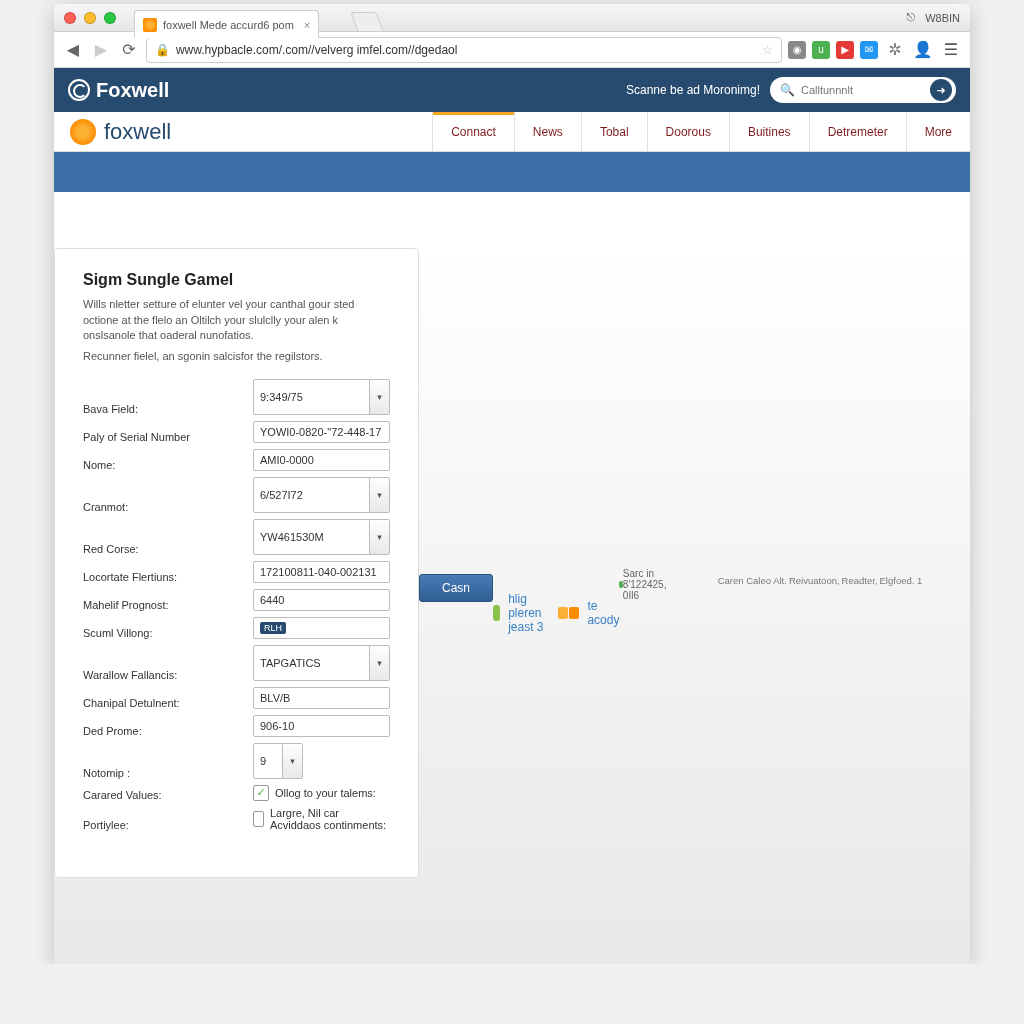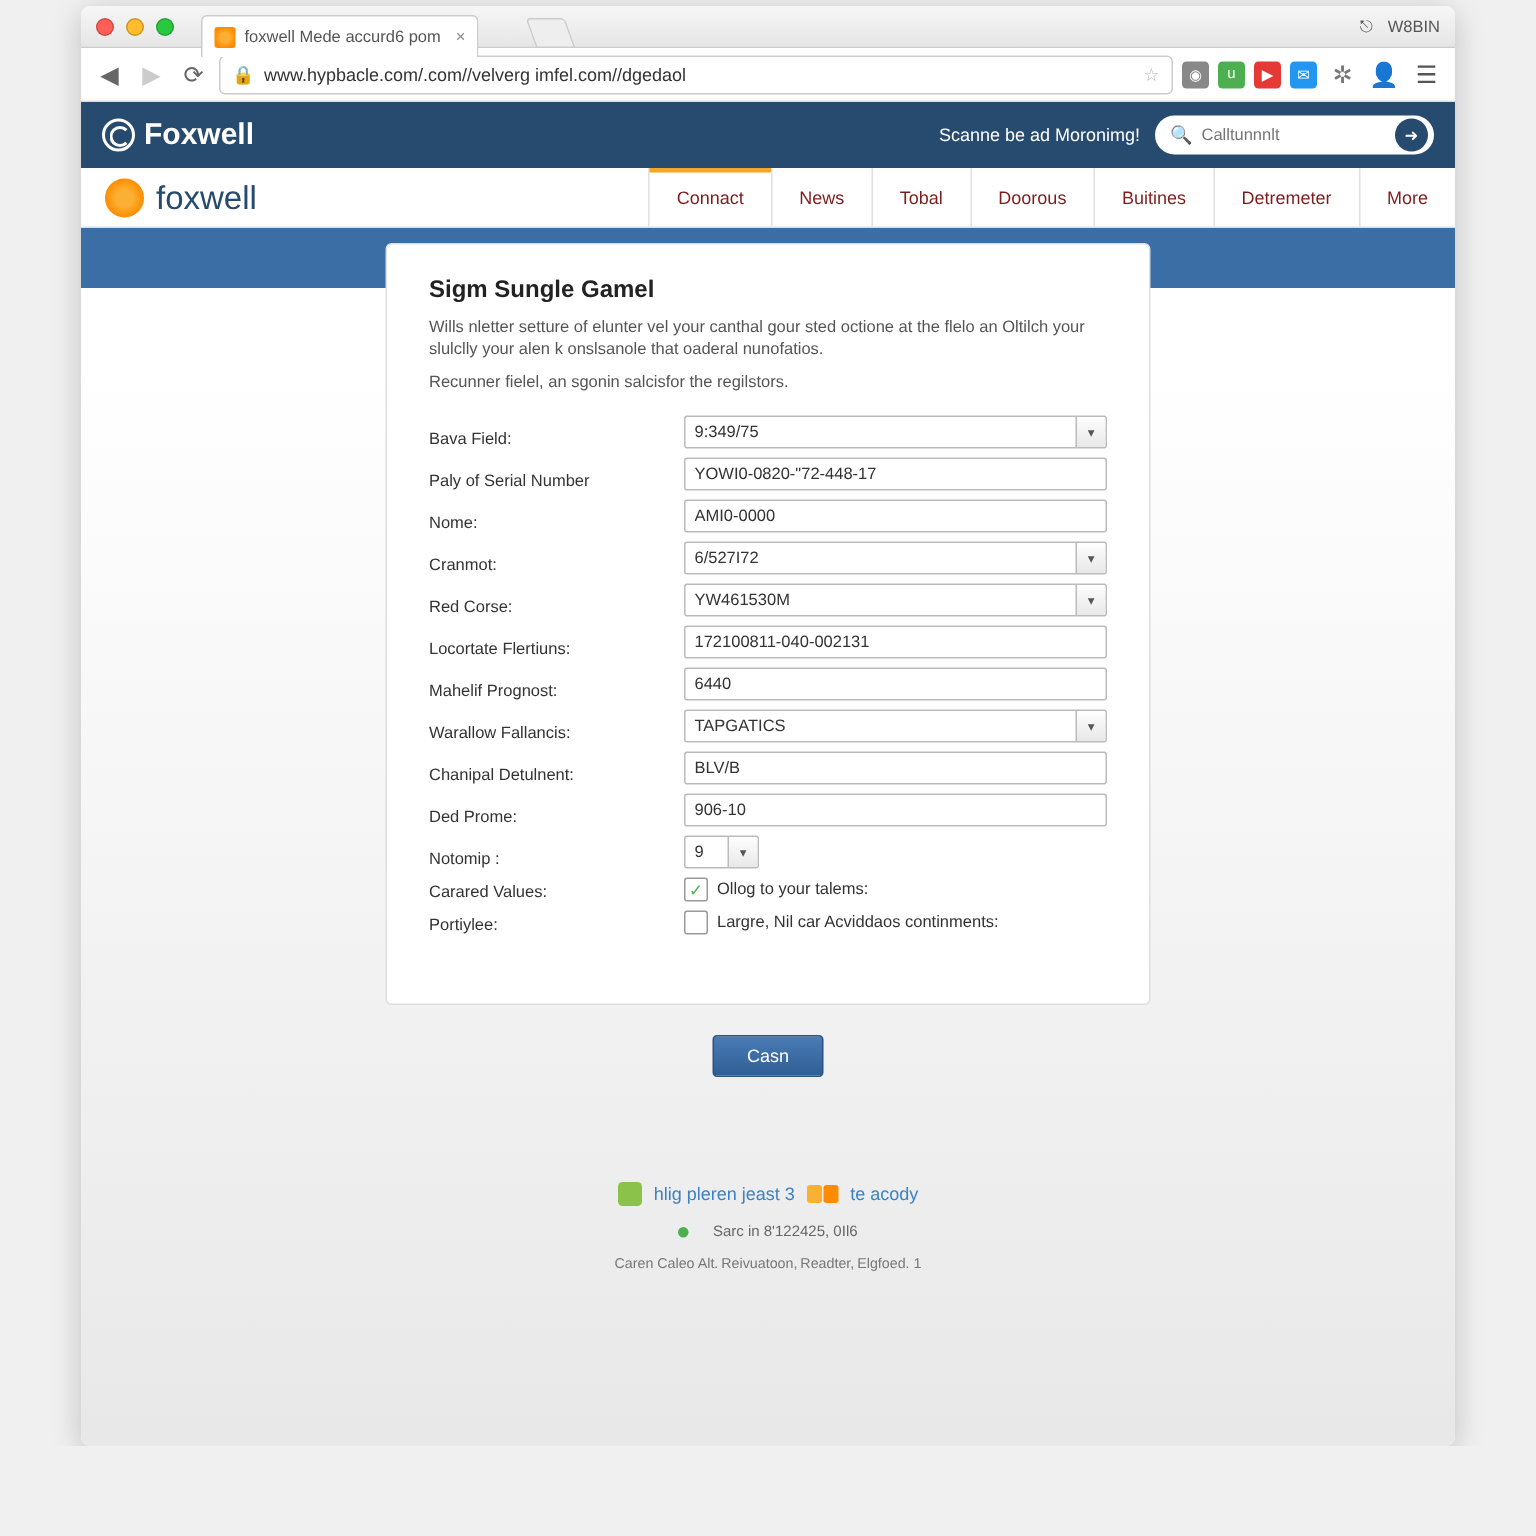--- a/index.html
+++ b/index.html
@@ -36,45 +36,45 @@
 .navrow { background: #fff; border-bottom: 1px solid #ddd; height: 40px; display: flex; align-items: stretch; }
 .brand { display: flex; align-items: center; gap: 8px; padding: 0 16px; font-size: 22px; color: #274a6f; font-weight: 500; }
 .brand .sun { width: 26px; height: 26px; background: radial-gradient(circle,#fbb034 30%,#ff8c00 70%); border-radius: 50%; position: relative; }
 .navtabs { margin-left: auto; display: flex; }
 .navtab { padding: 0 18px; display: flex; align-items: center; font-size: 12px; color: #7f1d1d; border-left: 1px solid #e0e0e0; cursor: pointer; position: relative; }
 .navtab.active::before { content:""; position:absolute; top:0; left:0; right:0; height:3px; background:#f5a623; }
 .subrow { background: #274a6f; height: 26px; display: flex; align-items: center; justify-content: flex-end; padding: 0 14px; gap: 8px; font-size: 11px; }
 .sublink { color: #c6d3e3; cursor: pointer; }
 .subbtn { background: rgba(255,255,255,0.15); color: #fff; padding: 3px 10px; border-radius: 2px; cursor: pointer; }
 .bluebar { background: #3b6ea5; height: 40px; }
-.content { flex: 1; display: flex; flex-direction: column; align-items: center; }
+.content { flex: 1; display: flex; flex-direction: row; align-items: center; }
 .card { width: 510px; background: #fff; border: 1px solid #ddd; border-radius: 4px; margin-top: -30px; padding: 22px 28px 40px; }
 .card h2 { font-size: 16px; font-weight: 700; color: #222; margin-bottom: 8px; }
 .card p { font-size: 11px; color: #555; line-height: 1.4; margin-bottom: 6px; }
 .card p.note { margin-bottom: 14px; }
 .row { display: flex; align-items: flex-end; margin-bottom: 6px; }
 .row .lbl { width: 170px; font-size: 11px; color: #333; }
 .row .ctrl { flex: 1; display: flex; align-items: center; gap: 6px; }
 .inp { flex: 1; height: 22px; border: 1px solid #bbb; border-radius: 2px; padding: 0 6px; font-size: 11px; color: #333; background: #fff; }
-.sel { display: flex; height: 22px; border: 1px solid #bbb; border-radius: 2px; overflow: hidden; flex: 1; }
+.sel { display: flex; height: 36px; border: 1px solid #bbb; border-radius: 2px; overflow: hidden; flex: 1; }
 .sel .val { flex: 1; padding: 0 6px; font-size: 11px; color: #333; display: flex; align-items: center; }
 .sel .arr { width: 20px; background: linear-gradient(#fefefe,#e8e8e8); border-left: 1px solid #bbb; display: flex; align-items: center; justify-content: center; font-size: 9px; color: #555; }
 .smallsel { width: 50px; flex: none; }
 .chk { width: 16px; height: 16px; border: 1px solid #999; border-radius: 2px; display: flex; align-items: center; justify-content: center; font-size: 11px; color: #4caf50; cursor: pointer; }
 .chktxt { font-size: 11px; color: #333; }
 .badge { display: inline-block; background: #274a6f; color: #fff; font-size: 9px; padding: 1px 4px; border-radius: 2px; }
 .btn { display: inline-block; background: linear-gradient(#4a7bb5,#2f5e93); color: #fff; padding: 6px 22px; border-radius: 3px; font-size: 12px; cursor: pointer; border: 1px solid #2a547f; }
 .btnwrap { display: flex; justify-content: center; margin-top: 20px; }
 .helplink { margin-top: 70px; display: flex; align-items: center; gap: 8px; font-size: 12px; }
 .helplink a { color: #3b82c4; text-decoration: none; }
 .helplink .hicon { width: 16px; height: 16px; background: #8bc34a; border-radius: 3px; }
 .helplink .hicon2 { display: flex; gap: 1px; }
 .helplink .hicon2 span { width: 10px; height: 12px; border-radius: 2px; }
 .helplink .hicon2 .a { background: #fbb034; } .helplink .hicon2 .b { background: #ff8c00; }
-.status { margin-top: 12px; font-size: 10px; color: #666; display: flex; align-items: center; gap: 16px; }
+.status { margin-top: 12px; font-size: 10px; color: #666; display: flex; align-items: center; gap: 0; }
 .status .gdot { width: 7px; height: 7px; background: #4caf50; border-radius: 50%; }
 .footer { margin-top: 10px; width: 100%; display: flex; justify-content: center; padding: 0 14px 6px; font-size: 9.5px; color: #777; gap: 2px; }
 </style>
 </head>
 <body>
 
 <div class="window">
   <div class="titlebar">
     <div class="traffic">
       <div class="dot r"></div>
@@ -212,20 +212,28 @@
               <input class="inp" value="172100811-040-002131" style="">
             </div>
           </div>
         <div class="row">
             <div class="lbl">Mahelif Prognost:</div>
             <div class="ctrl">
               <input class="inp" value="6440" style="">
             </div>
           </div>
         <div class="row">
+            <div class="lbl">Scuml Villong:</div>
+            <div class="ctrl">
+              <div class="inp" style="display:flex;align-items:center;">
+                <span class="badge">RLH</span>
+              </div>
+            </div>
+          </div>
+        <div class="row">
             <div class="lbl">Warallow Fallancis:</div>
             <div class="ctrl">
               <div class="sel">
                 <div class="val">TAPGATICS</div>
                 <div class="arr">▾</div>
               </div>
             </div>
           </div>
         <div class="row">
             <div class="lbl">Chanipal Detulnent:</div>

